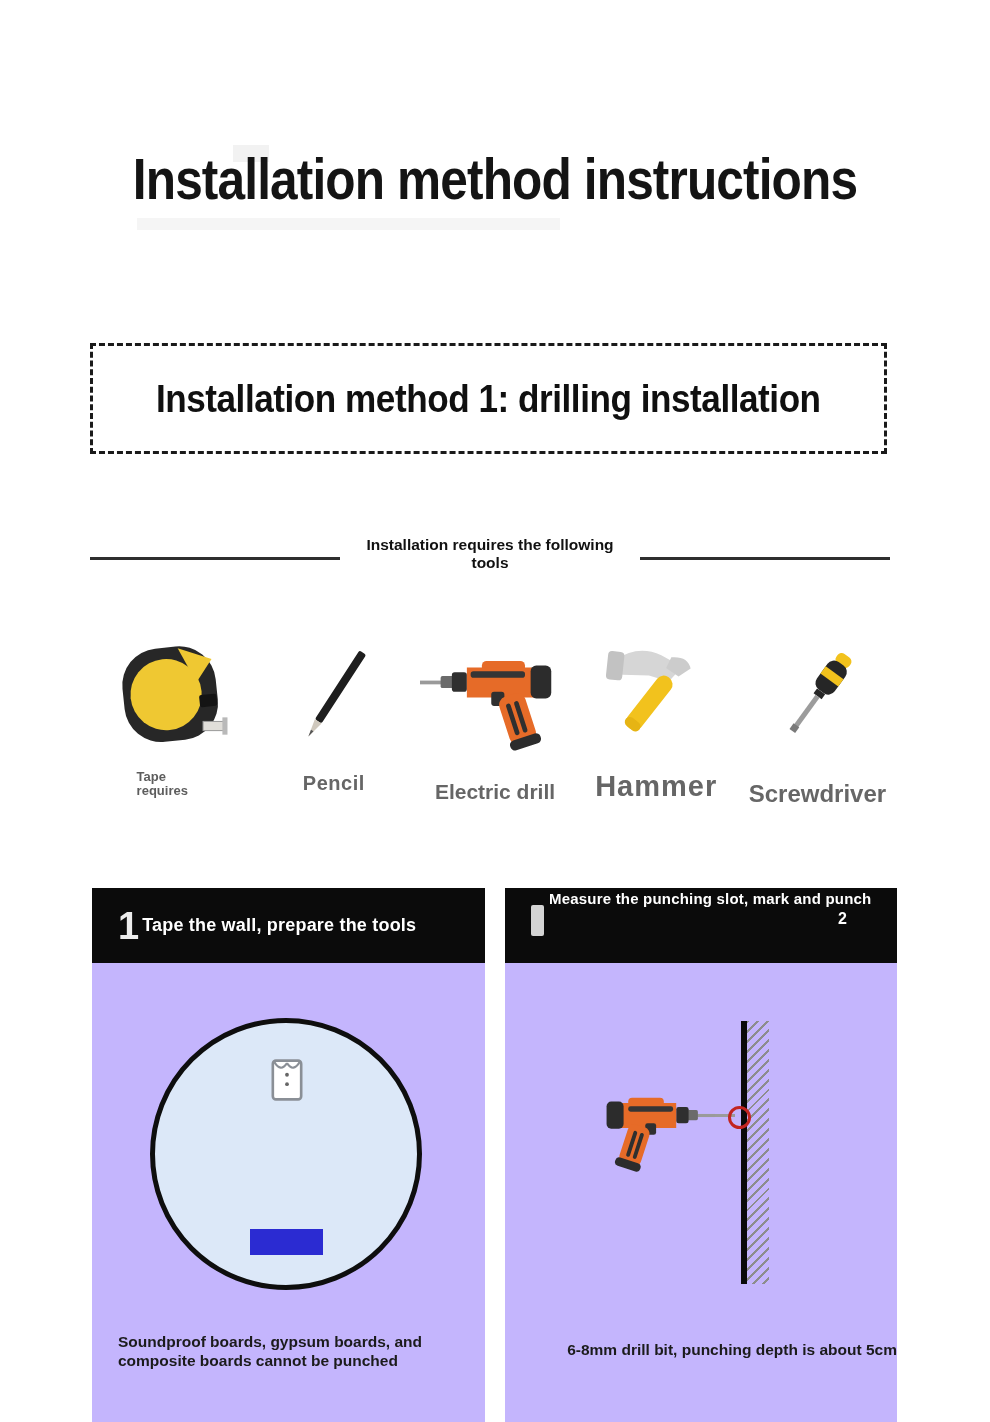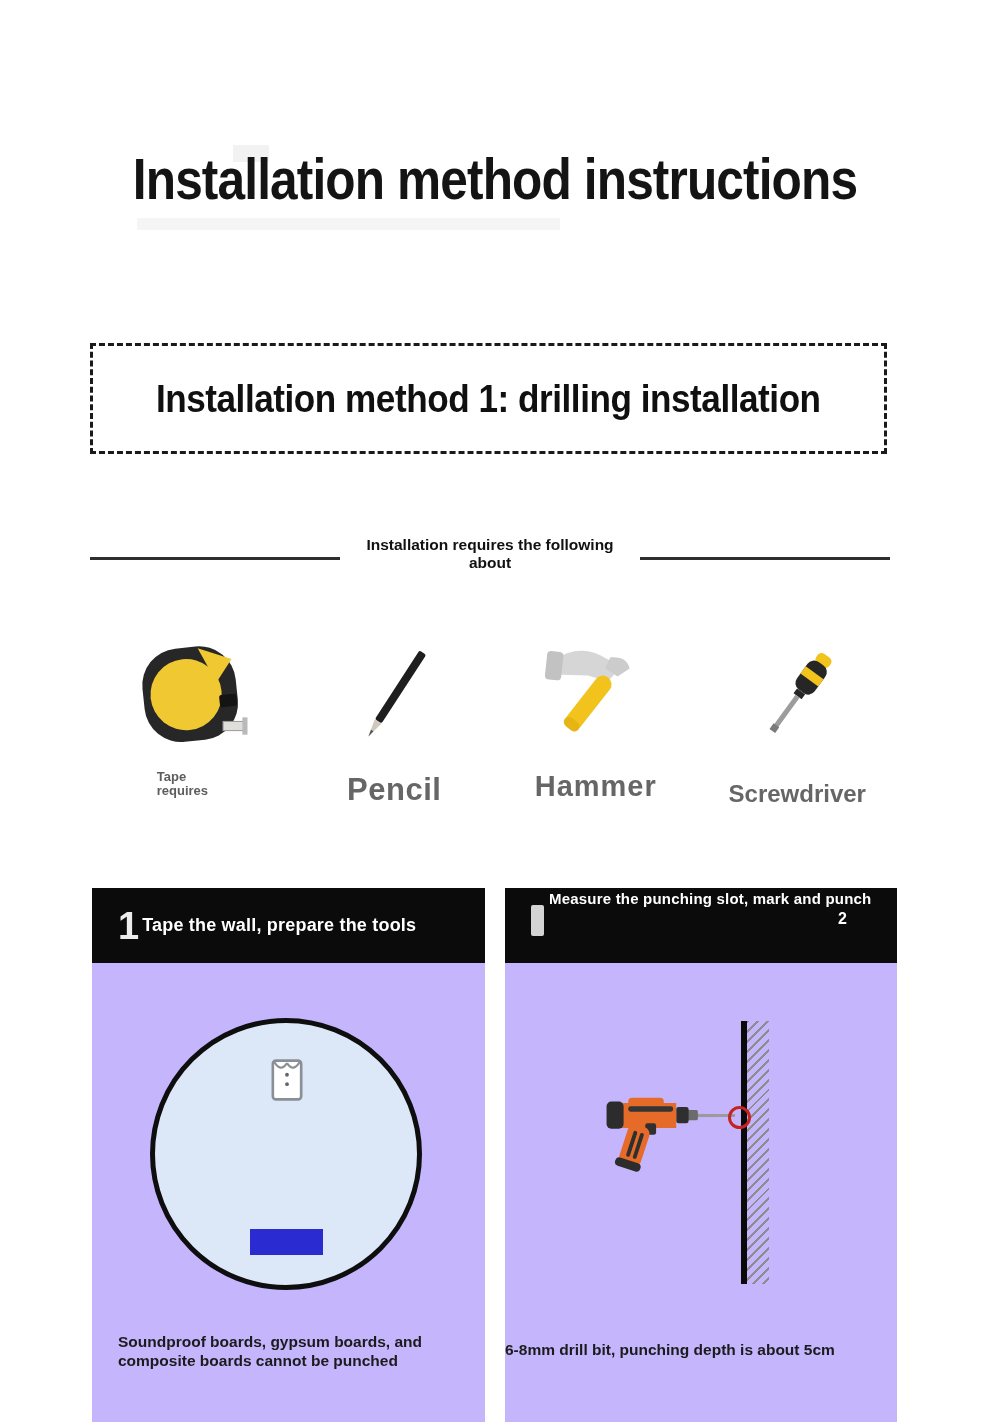--- a/index.html
+++ b/index.html
@@ -26,21 +26,21 @@
   .divider .line { flex:1; height:3px; background:#2e2e2e; margin-top:21px; }
   .divider-text { width:300px; text-align:center; font-size:15.5px; line-height:18px;
     font-weight:700; color:#111; padding:0 6px; }
 
   
   .tools-row { position:absolute; left:92px; top:636px; width:806px; display:flex; }
   .tool { flex:1; display:flex; flex-direction:column; align-items:center; }
   .tool-icon { height:122px; display:flex; align-items:center; justify-content:center; }
   .tool-label { color:#666666; font-weight:700; text-align:center; }
   .lbl-tape { font-size:13px; line-height:14px; width:72px; text-align:left; margin-top:12px; color:#5d5d5d; }
-  .lbl-pencil { font-size:31px; margin-top:14px; letter-spacing:0.5px; }
+  .lbl-pencil { font-size:20px; margin-top:14px; letter-spacing:0.5px; }
   .lbl-drill { font-size:21px; margin-top:22px; }
   .lbl-hammer { font-size:29px; margin-top:12px; letter-spacing:1px; }
   .lbl-screwdriver { font-size:24px; margin-top:22px; }
 
   
   .panels { position:absolute; left:92px; top:888px; width:805px; display:flex; gap:20px; }
   .panel { width:393px; }
   .panel.p2 { width:392px; }
   .panel-header { height:75px; background:#0b0b0b; color:#ffffff; }
   .panel-header.h1 { display:flex; align-items:center; padding-left:26px; }
@@ -65,38 +65,38 @@
   .caption1 { left:26px; top:369px; width:330px; }
 
   
   .wall-line { position:absolute; left:236px; top:58px; width:6px; height:263px; background:#0a0a0a; }
   .wall-hatch { position:absolute; left:242px; top:58px; width:22px; height:263px;
     background:repeating-linear-gradient(135deg,#8d8d8d 0 2px,rgba(0,0,0,0) 2px 7px); }
   .drill2 { position:absolute; left:86px; top:120px; width:124px; height:89px; transform:scaleX(-1); }
   .bit-line { position:absolute; left:196px; top:151px; width:34px; height:3px; background:#9b9b9b; }
   .red-ring { position:absolute; left:223px; top:143px; width:23px; height:23px;
     border:3.5px solid #c22420; border-radius:50%; background:transparent; }
-  .caption2 { left:0; top:377px; width:100%; text-align:left; }
+  .caption2 { left:0; top:377px; width:100%; text-align:right; }
 </style>
 </head>
 <body>
 
 <div class="page">
 
   <div class="art art1"></div>
   <div class="art art2"></div>
   <h1 class="page-title">Installation method instructions</h1>
 
   <div class="method-box">
     <h2>Installation method 1: drilling installation</h2>
   </div>
 
   <div class="divider">
     <span class="line"></span>
-    <span class="divider-text">Installation requires the following about</span>
+    <span class="divider-text">Installation requires the following tools</span>
     <span class="line"></span>
   </div>
 
   <div class="tools-row">
 
     <div class="tool">
       <div class="tool-icon">
         <svg width="125" height="112" viewBox="0 0 120 110">
           <g transform="rotate(-6 60 55)">
             <rect x="12" y="6" width="92" height="92" rx="36" fill="#272727"></rect>
@@ -117,20 +117,41 @@
           <g transform="rotate(33 55 55)">
             <rect x="51" y="2" width="8" height="82" rx="2" fill="#1e1e1e"></rect>
             <polygon points="51,84 59,84 55,102" fill="#cfc8bd"></polygon>
             <polygon points="53.5,95 56.5,95 55,102" fill="#555555"></polygon>
           </g>
         </svg>
       </div>
       <div class="tool-label lbl-pencil">Pencil</div>
     </div>
 
+    <div class="tool">
+      <div class="tool-icon">
+        <svg width="150" height="108" viewBox="0 0 160 115">
+          <rect x="0" y="40" width="26" height="4" fill="#9a9a9a"></rect>
+          <rect x="22" y="35" width="14" height="13" rx="2" fill="#6b6b6b"></rect>
+          <rect x="34" y="31" width="16" height="21" rx="3" fill="#2f2f2f"></rect>
+          <rect x="66" y="19" width="46" height="12" rx="5" fill="#e66b28"></rect>
+          <path d="M50 26 h72 a12 12 0 0 1 12 12 v8 a12 12 0 0 1 -12 12 h-72 z" fill="#e66b28"></path>
+          <rect x="54" y="30" width="58" height="7" rx="3" fill="#353535"></rect>
+          <rect x="118" y="24" width="22" height="35" rx="6" fill="#2c2c2c"></rect>
+          <rect x="76" y="52" width="14" height="15" rx="3" fill="#303030"></rect>
+          <g transform="rotate(-18 100 70)">
+            <rect x="86" y="55" width="29" height="53" rx="9" fill="#e66b28"></rect>
+            <rect x="93" y="63" width="5" height="35" rx="2.5" fill="#2f2f2f"></rect>
+            <rect x="102" y="63" width="5" height="35" rx="2.5" fill="#2f2f2f"></rect>
+            <rect x="84" y="102" width="34" height="11" rx="5" fill="#2c2c2c"></rect>
+          </g>
+        </svg>
+      </div>
+      <div class="tool-label lbl-drill">Electric drill</div>
+    </div>
 
     <div class="tool">
       <div class="tool-icon">
         <svg width="115" height="112" viewBox="0 0 110 110">
           <g transform="rotate(6 50 30)">
             <path d="M14 22 q20 -17 44 -9 l14 6 q7 4 2 11 l-6 8 -20 -4 -26 2 q-10 -2 -8 -14 z" fill="#d6d6d6"></path>
             <rect x="6" y="14" width="16" height="28" rx="4" fill="#c2c2c2"></rect>
             <path d="M68 14 q16 -3 20 9 l-11 9 -13 -7 z" fill="#cccccc"></path>
           </g>
           <g transform="rotate(38 62 42)">

